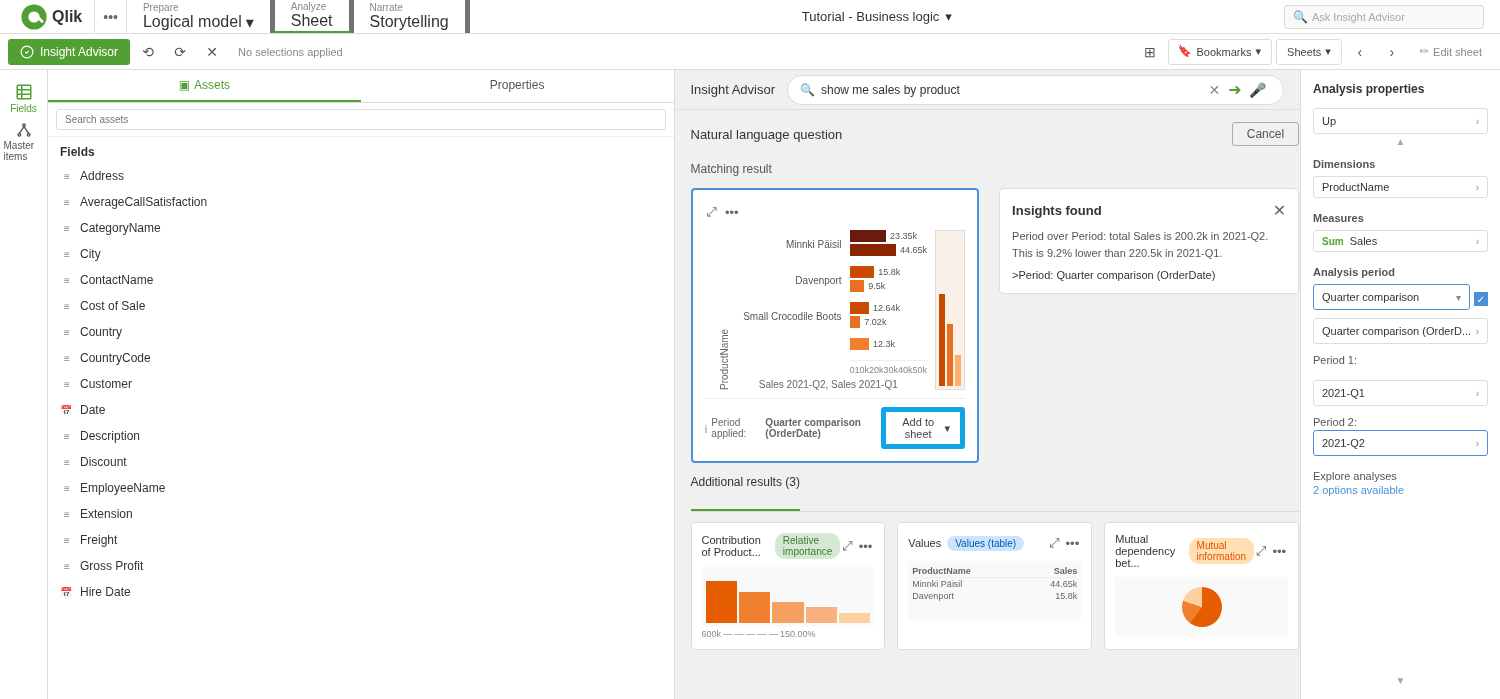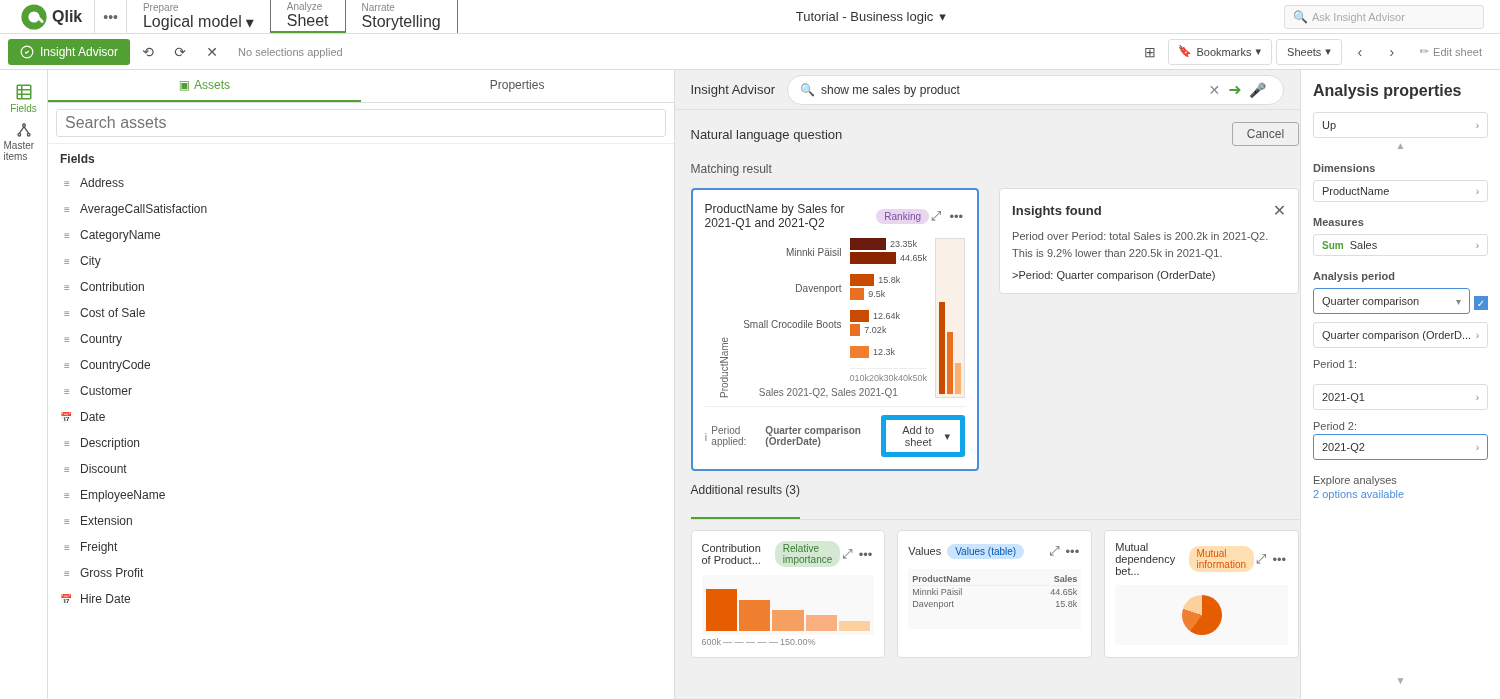--- a/index.html
+++ b/index.html
@@ -3,21 +3,21 @@
   <meta charset="utf-8">
   <style>
     * { box-sizing: border-box; margin: 0; padding: 0; }
     body { font-family: 'Segoe UI', Arial, sans-serif; font-size: 12px; background: #f0f0f0; color: #333; overflow: hidden; width: 1500px; height: 699px; }
 
     
     .top-nav { height: 34px; background: #fff; border-bottom: 1px solid #ddd; display: flex; align-items: center; padding: 0 8px; gap: 0; }
     .qlik-logo { display: flex; align-items: center; gap: 4px; padding: 0 12px; font-weight: bold; font-size: 16px; color: #52a033; border-right: 1px solid #ddd; height: 100%; }
     .qlik-logo span { color: #333; }
     .nav-more { padding: 0 8px; color: #666; cursor: pointer; font-size: 14px; border-right: 1px solid #ddd; height: 100%; display: flex; align-items: center; }
-    .nav-section { display: flex; flex-direction: column; justify-content: center; padding: 0 16px; height: 100%; cursor: pointer; border-right: 1px solid #737373; }
+    .nav-section { display: flex; flex-direction: column; justify-content: center; padding: 0 16px; height: 100%; cursor: pointer; border-right: 5px solid #737373; }
     .nav-section .nav-label { font-size: 10px; color: #888; }
     .nav-section .nav-value { font-size: 16px; color: #333; font-weight: 500; display: flex; align-items: center; gap: 4px; }
     .nav-section.active { border-bottom: 2px solid #52a033; }
     .nav-center { flex: 1; display: flex; justify-content: center; align-items: center; }
     .app-title { font-size: 13px; font-weight: 500; color: #333; display: flex; align-items: center; gap: 6px; cursor: pointer; }
     .nav-right { display: flex; align-items: center; gap: 8px; padding-right: 8px; }
     .search-insight { width: 200px; height: 24px; border: 1px solid #ddd; border-radius: 3px; padding: 0 8px; font-size: 11px; color: #888; background: #f9f9f9; display: flex; align-items: center; }
     .insight-search-icon { color: #888; font-size: 12px; margin-right: 4px; }
 
     
@@ -95,21 +95,21 @@
     
     .additional-results-header { font-size: 12px; font-weight: 400; color: #333; padding-bottom: 20px; border-bottom: 2px solid #52a033; display: inline-block; }
     .mini-cards { display: flex; gap: 12px; }
     .mini-card { flex: 1; background: #fff; border: 1px solid #ddd; border-radius: 4px; padding: 10px; min-height: 80px; }
     .mini-card-header { display: flex; align-items: center; justify-content: space-between; margin-bottom: 8px; }
     .mini-card-title { font-size: 11px; font-weight: 500; color: #333; display: flex; align-items: center; gap: 6px; }
     .mini-card-actions { display: flex; gap: 2px; }
 
     
     .right-panel { width: 200px; background: #fff; border-left: 1px solid #ddd; display: flex; flex-direction: column; padding: 12px; overflow-y: auto; }
-    .right-panel-title { font-size: 16px; font-weight: 600; color: #333; margin-bottom: 12px; }
+    .right-panel-title { font-size: 12px; font-weight: 600; color: #333; margin-bottom: 12px; }
     .rp-section-label { font-size: 11px; font-weight: 600; color: #555; margin-bottom: 6px; margin-top: 10px; }
     .rp-select { width: 100%; border: 1px solid #ddd; border-radius: 3px; padding: 4px 8px; font-size: 11px; color: #333; background: #fff; display: flex; align-items: center; justify-content: space-between; cursor: pointer; height: 26px; }
     .rp-select-arrow { color: #888; font-size: 10px; }
     .rp-dimension { display: flex; align-items: center; justify-content: space-between; border: 1px solid #ddd; border-radius: 3px; padding: 4px 8px; font-size: 11px; color: #333; margin-bottom: 4px; cursor: pointer; }
     .rp-measure { display: flex; align-items: center; border: 1px solid #ddd; border-radius: 3px; padding: 4px 8px; font-size: 11px; color: #333; margin-bottom: 4px; gap: 6px; }
     .rp-measure-sum { color: #52a033; font-weight: 600; font-size: 10px; }
     .rp-period-select { width: 100%; border: 1px solid #4a90d9; border-radius: 3px; padding: 4px 8px; font-size: 11px; color: #333; background: #fff; display: flex; align-items: center; justify-content: space-between; cursor: pointer; height: 26px; margin-bottom: 4px; }
     .rp-checkbox { width: 14px; height: 14px; border: 1px solid #4a90d9; background: #4a90d9; display: flex; align-items: center; justify-content: center; cursor: pointer; flex-shrink: 0; }
     .rp-checkbox-check { color: #fff; font-size: 10px; }
     .rp-period-dropdown { width: 100%; border: 1px solid #ddd; border-radius: 3px; padding: 4px 8px; font-size: 11px; color: #333; background: #fff; display: flex; align-items: center; justify-content: space-between; cursor: pointer; height: 26px; margin-bottom: 4px; }
@@ -230,21 +230,21 @@
     <div class="sidebar-tabs">
       <div class="sidebar-tab active">
         <span>▣</span>
         <span>Assets</span>
       </div>
       <div class="sidebar-tab">
         <span>Properties</span>
       </div>
     </div>
     <div class="search-assets">
-      <input type="text" style="width: 100%; border: 1px solid rgb(221, 221, 221); border-radius: 3px; padding: 4px 8px; font-size: 16px; color: rgb(136, 136, 136);" placeholder="Search assets">
+      <input type="text" style="width: 100%; border: 1px solid rgb(221, 221, 221); border-radius: 3px; padding: 4px 8px; font-size: 10px; color: rgb(136, 136, 136);" placeholder="Search assets">
     </div>
     <div class="fields-label">Fields</div>
     <div class="fields-list">
       <div class="field-item">
         <span class="field-icon">≡</span>
         <span>Address</span>
       </div>
       <div class="field-item">
         <span class="field-icon">≡</span>
         <span>AverageCallSatisfaction</span>
@@ -252,21 +252,21 @@
       <div class="field-item">
         <span class="field-icon">≡</span>
         <span>CategoryName</span>
       </div>
       <div class="field-item">
         <span class="field-icon">≡</span>
         <span>City</span>
       </div>
       <div class="field-item">
         <span class="field-icon">≡</span>
-        <span>Contribution</span>
+        <span>ContactName</span>
       </div>
       <div class="field-item">
         <span class="field-icon">≡</span>
         <span>Cost of Sale</span>
       </div>
       <div class="field-item">
         <span class="field-icon">≡</span>
         <span>Country</span>
       </div>
       <div class="field-item">
@@ -332,24 +332,20 @@
         <div class="nlq-header">
           <span class="nlq-title">Natural language question</span>
           <button class="cancel-btn">Cancel</button>
         </div>
         <div class="matching-result">Matching result</div>
 
         <div style="display:flex;gap:12px;align-items:flex-start;">
 
           <div class="chart-card" style="flex:1;">
             <div class="chart-card-header">
-              <div class="chart-title">
-                <span>ProductName by Sales for 2021-Q1 and 2021-Q2</span>
-                <span class="badge badge-ranking">Ranking</span>
-              </div>
               <div class="chart-actions">
                 <button class="chart-icon-btn">⤢</button>
                 <button class="chart-icon-btn">•••</button>
               </div>
             </div>
 
             <div style="display:flex;position:relative;padding-left:10px;">
               <div class="y-axis-title">ProductName</div>
               <div style="flex:1;">
 

